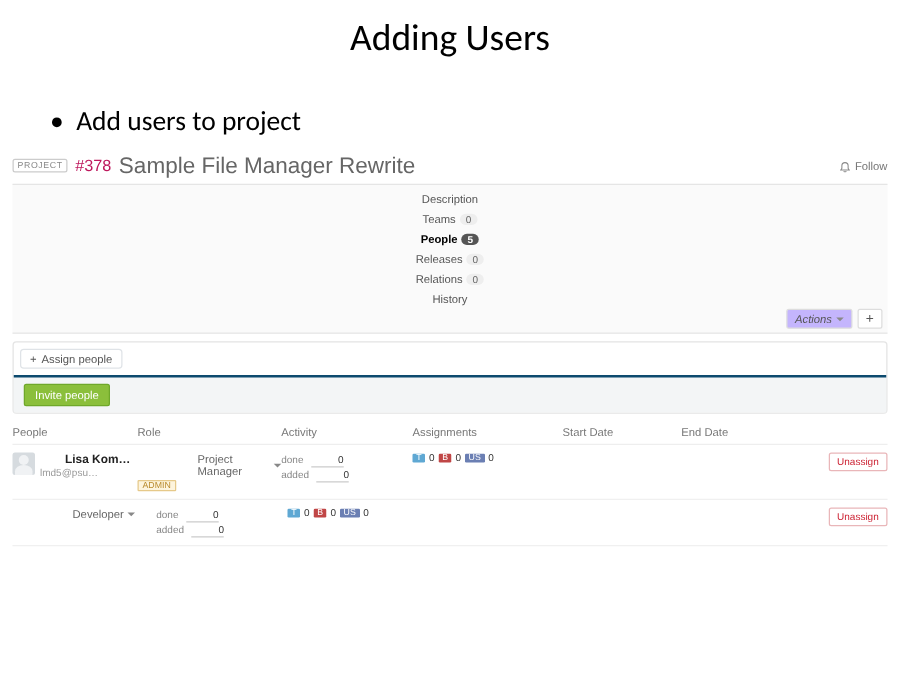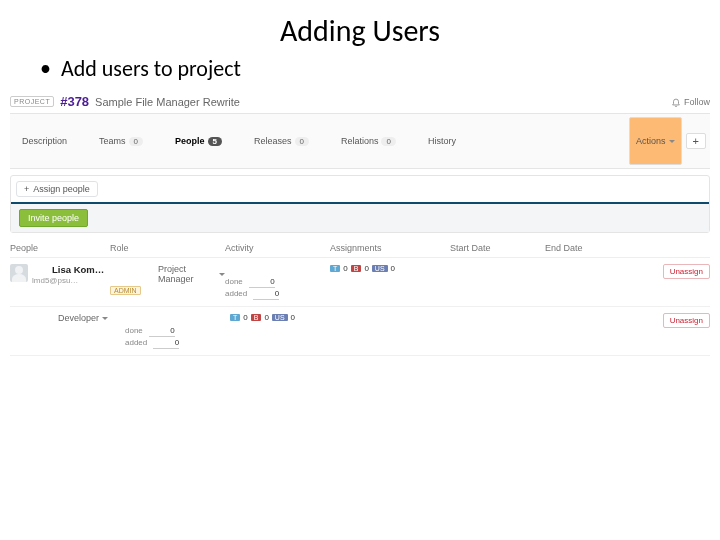--- a/index.html
+++ b/index.html
@@ -1,33 +1,33 @@
 <!DOCTYPE html>
 <html><head>
 <meta charset="utf-8">
 <style>
   * { box-sizing: border-box; margin: 0; padding: 0; }
   body { font-family: Calibri, Arial, sans-serif; background: #fff; width: 720px; height: 540px; overflow: hidden; }
   .slide-title { font-size: 30px; text-align: center; padding: 12px 0 6px; color: #000; }
-  .bullet { font-size: 22px; padding: 0 0 8px 40px; color: #000; }
+  .bullet { font-size: 22px; padding: 0 0 8px 40px; color: #000; margin-top: 28px; }
   .bullet::before { content: "•"; margin-right: 10px; }
   .app { font-family: "Helvetica Neue", Arial, sans-serif; font-size: 10px; color: #333; padding: 0 10px; }
   .hdr { display: flex; align-items: center; gap: 6px; padding: 4px 0; }
   .project-tag { border: 1px solid #ccc; border-radius: 2px; font-size: 7px; padding: 1px 3px; color: #888; letter-spacing: .5px; }
-  .ticket-id { font-weight: bold; font-size: 13px; color: #4c1d95; }
-  .ticket-title { font-size: 11px; color: #666; }
+  .ticket-id { font-weight: normal; font-size: 13px; color: #be185d; }
+  .ticket-title { font-size: 18px; color: #666; }
   .follow { margin-left: auto; display: flex; align-items: flex-end; gap: 3px; color: #777; font-size: 9px; }
   .bell { width: 10px; height: 10px; }
-  .tabs-row { display: flex; align-items: center; border-top: 1px solid #e5e5e5; border-bottom: 1px solid #e5e5e5; background: #fafafa; padding: 3px 4px; gap: 16px; }
+  .tabs-row { display: flex; align-items: center; border-top: 1px solid #e5e5e5; border-bottom: 1px solid #e5e5e5; background: #fafafa; padding: 3px 4px; gap: 0; flex-direction: column; }
   .tab { font-size: 9px; color: #555; padding: 3px 8px; display: flex; align-items: center; gap: 3px; cursor: pointer; }
   .tab.active { font-weight: bold; color: #000; }
   .tab .cnt { background: #eee; border-radius: 7px; padding: 0 5px; font-size: 8px; color: #666; }
   .tab.active .cnt { background: #555; color: #fff; }
   .tabs-right { margin-left: auto; display: flex; align-items: center; }
-  .actions-btn { font-size: 9px; color: #555; border: 1px solid #ddd; border-radius: 2px; padding: 18px 6px; background: #fdba74; display: flex; align-items: center; gap: 3px; }
+  .actions-btn { font-size: 9px; color: #555; border: 1px solid #ddd; border-radius: 2px; padding: 2px 6px; background: #c4b5fd; display: flex; align-items: center; gap: 3px; font-style: italic; }
   .plus-btn { font-size: 11px; color: #555; border: 1px solid #ddd; border-radius: 2px; padding: 1px 6px; background: #fff; margin-left: 4px; }
   .panel { border: 1px solid #e4e4e4; border-radius: 3px; margin: 6px 0; padding: 0; }
   .assign-pill { display: inline-flex; align-items: center; gap: 4px; border: 1px solid #dfe3e7; border-radius: 3px; padding: 2px 7px; margin: 5px; font-size: 9px; color: #555; background: #fff; }
   .search-box { border: 1px solid #c6d3df; border-radius: 2px; margin: 2px 8px 8px; padding: 6px 8px; height: 38px; }
   .search-box input { border: none; outline: none; width: 100%; font-size: 9px; color: #333; background: transparent; }
   .search-box input::placeholder { color: #aab; }
   .panel-foot { background: #f3f5f6; border-top: 2px solid #0c4a6e; padding: 5px 8px; }
   .invite-btn { background: #8bbf3b; color: #fff; border: 1px solid #6fa82a; border-radius: 2px; padding: 3px 8px; font-size: 9px; }
   .grid-head { display: flex; color: #777; font-size: 9px; padding: 4px 0; border-bottom: 1px solid #eee; }
   .c-people { width: 100px; }
@@ -37,21 +37,21 @@
   .c-start { width: 95px; }
   .c-end { flex: 1; }
   .row { display: flex; align-items: flex-start; padding: 6px 0; border-bottom: 1px solid #f0f0f0; font-size: 9px; }
   .avatar { width: 18px; height: 18px; background: #d6dbdf; border-radius: 2px; margin-right: 4px; position: relative; overflow: hidden; flex-shrink: 0; }
   .avatar::before { content: ""; position: absolute; width: 8px; height: 8px; background: #f0f2f4; border-radius: 50%; top: 2px; left: 5px; }
   .avatar::after { content: ""; position: absolute; width: 14px; height: 10px; background: #f0f2f4; border-radius: 50% 50% 0 0; top: 10px; left: 2px; }
   .p-name { font-weight: bold; color: #222; font-size: 9.5px; display: block; padding-left: 20px; }
   .p-email { color: #999; font-size: 8px; }
   .role-line { display: flex; align-items: center; gap: 3px; color: #666; padding-left: 48px; }
   .admin-tag { display: inline-block; border: 1px solid #e6c98a; background: #fdf4dd; color: #b88a2d; font-size: 7px; padding: 0 3px; margin-top: 2px; border-radius: 1px; }
-  .act-line { color: #888; font-size: 8px; line-height: 11px; margin-top: 12px; }
+  .act-line { color: #888; font-size: 8px; line-height: 11px; }
   .act-line span.n { display: inline-block; border-bottom: 1px solid #ccc; min-width: 26px; text-align: right; margin-left: 6px; color: #333; }
   .asg-tags { display: flex; gap: 3px; align-items: center; }
   .tag { font-size: 7px; padding: 0 3px; border-radius: 1px; color: #fff; }
   .tag.T { background: #5fa8d3; } .tag.B { background: #c04646; } .tag.US { background: #6b7fb3; }
   .asg-n { color: #333; font-size: 8px; }
   .unassign-btn { color: #c23; border: 1px solid #e9b6b9; background: #fff; border-radius: 2px; padding: 2px 6px; font-size: 8px; }
   .caret { display: inline-block; border: 3px solid transparent; border-top-color: #888; transform: translateY(2px); }
 </style>
 </head>
 <body>

